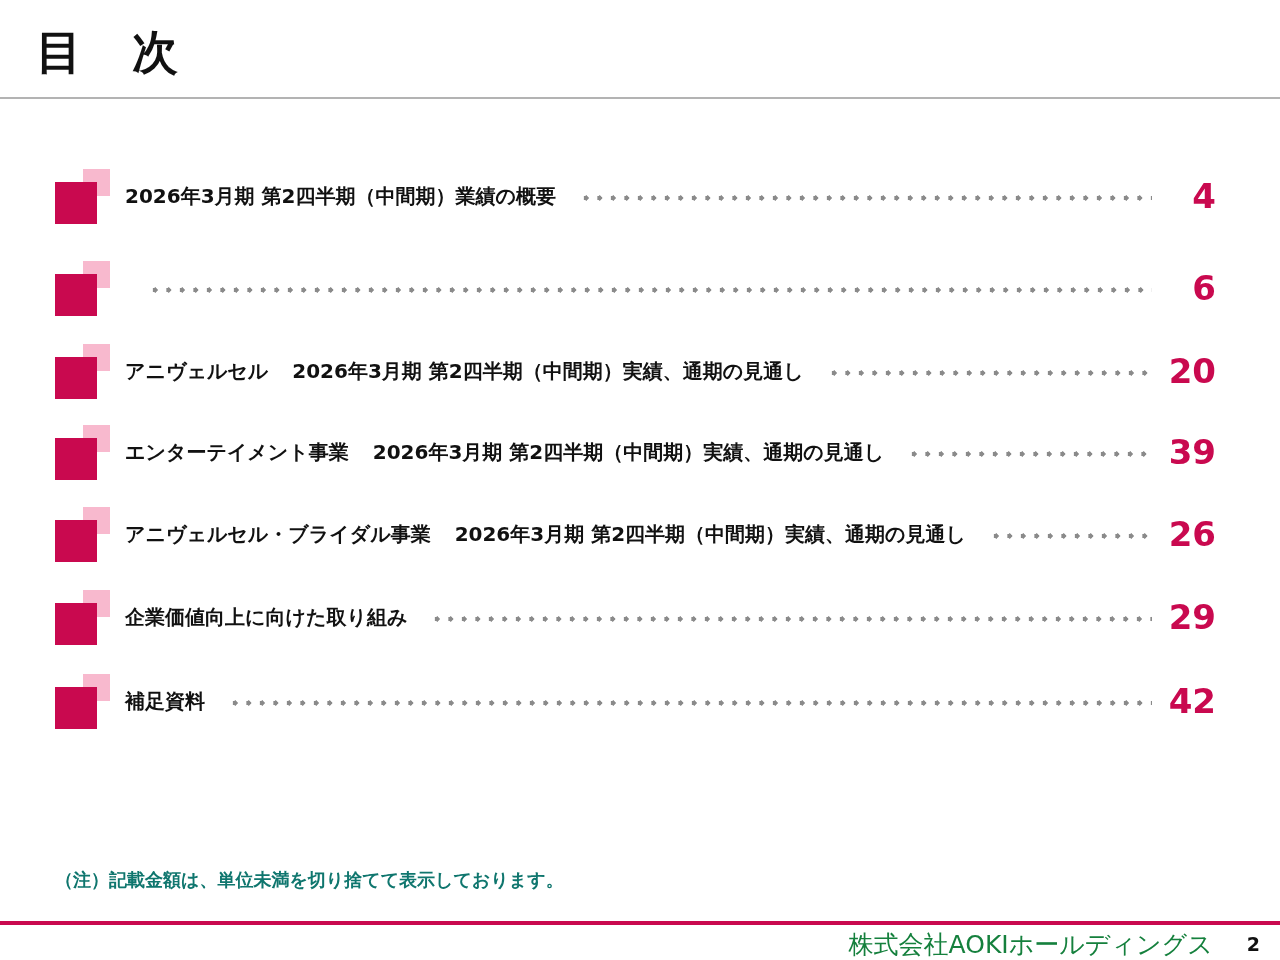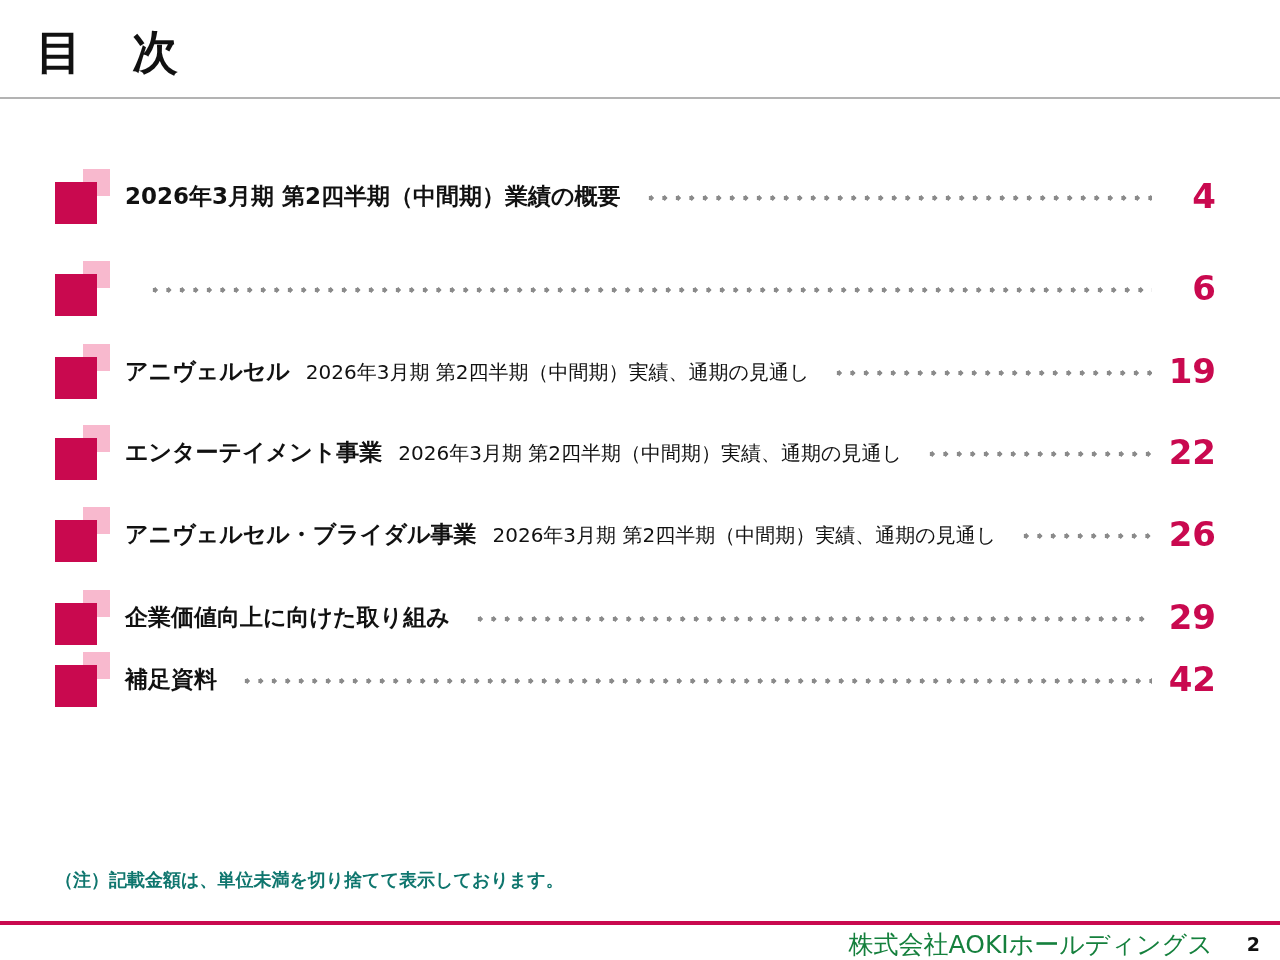--- a/index.html
+++ b/index.html
@@ -40,21 +40,21 @@
     display: flex;
     align-items: center;
     white-space: nowrap;
   }
   .row-1 { top: 161px; }
   .row-2 { top: 253px; }
   .row-3 { top: 336px; }
   .row-4 { top: 417px; }
   .row-5 { top: 499px; }
   .row-6 { top: 582px; }
-  .row-7 { top: 644px; justify-content: flex-end; }
+  .row-7 { top: 666px; justify-content: flex-end; }
 
   .bullet {
     position: relative;
     flex: none;
     width: 55px;
     height: 55px;
     margin-right: 15px;
   }
   .bullet-pink {
     position: absolute;
@@ -64,29 +64,29 @@
   }
   .bullet-dark {
     position: absolute;
     left: 0; top: 13px;
     width: 42px; height: 42px;
     background: #c9094f;
   }
 
   .labels { flex: none; }
   .toc-title {
-    font-size: 23px;
+    font-size: 20px;
     font-weight: bold;
     color: #111111;
   }
   .toc-subtitle {
     font-size: 20px;
-    font-weight: normal;
-    color: #111111;
-    margin-left: 16px;
+    font-weight: bold;
+    color: #111111;
+    margin-left: 24px;
   }
   .toc-subtitle:empty { display: none; }
 
   .leader {
     flex: 1;
     height: 12px;
     margin: 4px 16px 0 24px;
     background-image: radial-gradient(circle 2.6px at 6px 6px, #8a8a8a 97%, rgba(0,0,0,0) 100%);
     background-size: 13.5px 12px;
     background-repeat: repeat-x;
@@ -162,31 +162,31 @@
     <span class="toc-page">6</span>
   </div>
 
   <div class="toc-row row-3">
     <span class="bullet">
         <span class="bullet-pink"></span>
         <span class="bullet-dark"></span>
       </span>
     <span class="labels"><span class="toc-title">アニヴェルセル</span><span class="toc-subtitle">2026年3月期 第2四半期（中間期）実績、通期の見通し</span></span>
     <span class="leader"></span>
-    <span class="toc-page">19</span>
+    <span class="toc-page">20</span>
   </div>
 
   <div class="toc-row row-4">
     <span class="bullet">
         <span class="bullet-pink"></span>
         <span class="bullet-dark"></span>
       </span>
     <span class="labels"><span class="toc-title">エンターテイメント事業</span><span class="toc-subtitle">2026年3月期 第2四半期（中間期）実績、通期の見通し</span></span>
     <span class="leader"></span>
-    <span class="toc-page">22</span>
+    <span class="toc-page">39</span>
   </div>
 
   <div class="toc-row row-5">
     <span class="bullet">
         <span class="bullet-pink"></span>
         <span class="bullet-dark"></span>
       </span>
     <span class="labels"><span class="toc-title">アニヴェルセル・ブライダル事業</span><span class="toc-subtitle">2026年3月期 第2四半期（中間期）実績、通期の見通し</span></span>
     <span class="leader"></span>
     <span class="toc-page">26</span>

